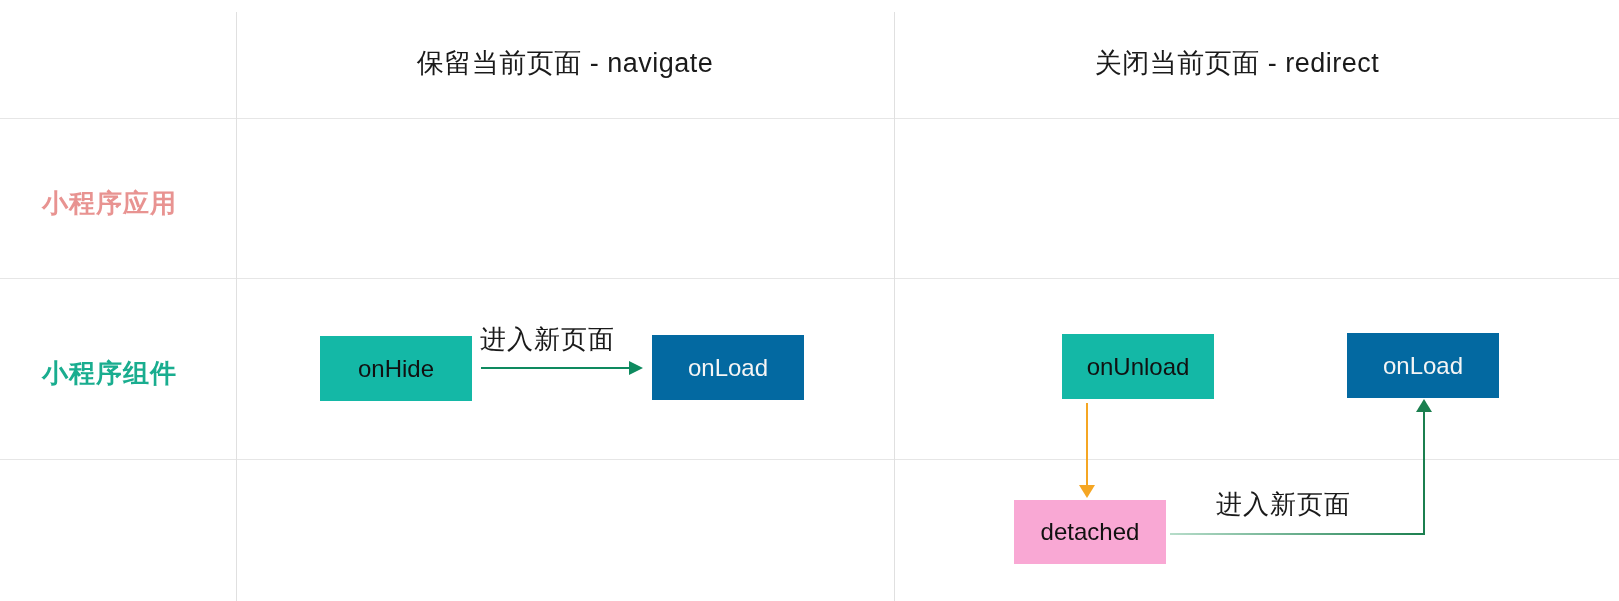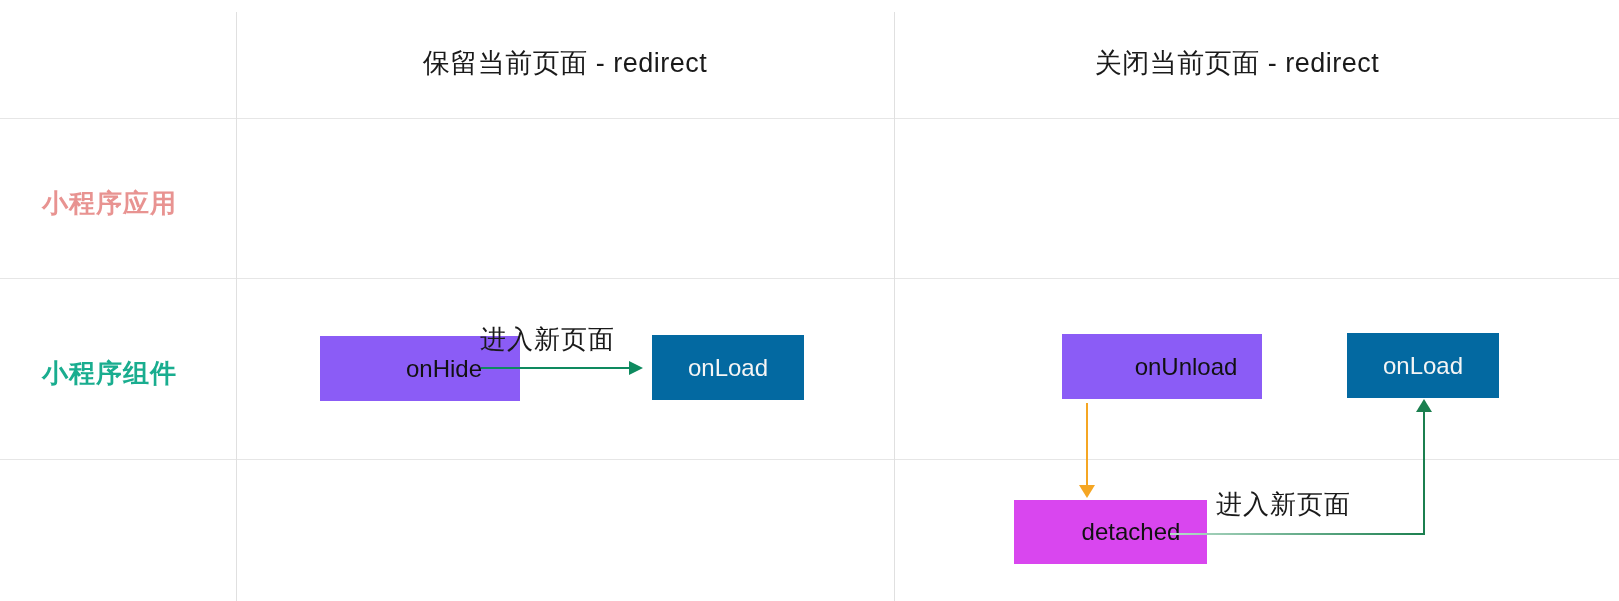--- a/index.html
+++ b/index.html
@@ -26,23 +26,23 @@
   }
   .row-label.app{color:#e89391;top:186px;}
   .row-label.page{color:#19ad8f;top:356px;}
   .row-label.comp{color:#f5a83c;top:517px;}
   
   .box{
     position:absolute;width:152px;height:65px;
     display:flex;align-items:center;justify-content:center;
     font-size:24px;
   }
-  .box.teal{background:#8b5cf6;color:#111111;padding-left:48px;}
+  .box.teal{background:#14b8a6;color:#111111;}
   .box.green{background:#0369a1;color:#f5f5f5;}
-  .box.orange{background:#d946ef;color:#111111;padding-left:41px;}
+  .box.orange{background:#f9a8d4;color:#111111;}
   
   .arrow-line-h{position:absolute;height:2px;}
   .arrow-line-v{position:absolute;width:2px;}
   .tri{position:absolute;width:0;height:0;}
   .tri-right{border-top:7px solid transparent;border-bottom:7px solid transparent;border-left:14px solid #0e8a5f;}
   .tri-down{border-left:8px solid transparent;border-right:8px solid transparent;border-top:13px solid #f5a623;}
   .tri-up{border-left:8px solid transparent;border-right:8px solid transparent;border-bottom:13px solid #1b7f4f;}
   .arrow-label{
     position:absolute;width:164px;text-align:left;
     font-size:26px;color:#1a1a1a;letter-spacing:1px;
@@ -52,21 +52,21 @@
 <body>
 
 <div id="stage">
 
   <div class="hline" style="top:118px"></div>
   <div class="hline" style="top:278px"></div>
   <div class="hline" style="top:459px"></div>
   <div class="vline" style="left:236px"></div>
   <div class="vline" style="left:894px"></div>
 
-  <div class="col-header" style="left:236px;width:658px">保留当前页面 - redirect</div>
+  <div class="col-header" style="left:236px;width:658px">保留当前页面 - navigate</div>
   <div class="col-header" style="left:894px;width:686px">关闭当前页面 - redirect</div>
 
   <div class="row-label app">小程序应用</div>
   <div class="row-label page">小程序组件</div>
 
   <div class="box teal" style="left:320px;top:336px">onHide</div>
 
   <div class="arrow-label" style="left:480px;top:322px">进入新页面</div>
   <div class="arrow-line-h" style="left:481px;top:367px;width:148px;background:#0e8a5f"></div>
   <div class="tri tri-right" style="left:629px;top:361px"></div>

